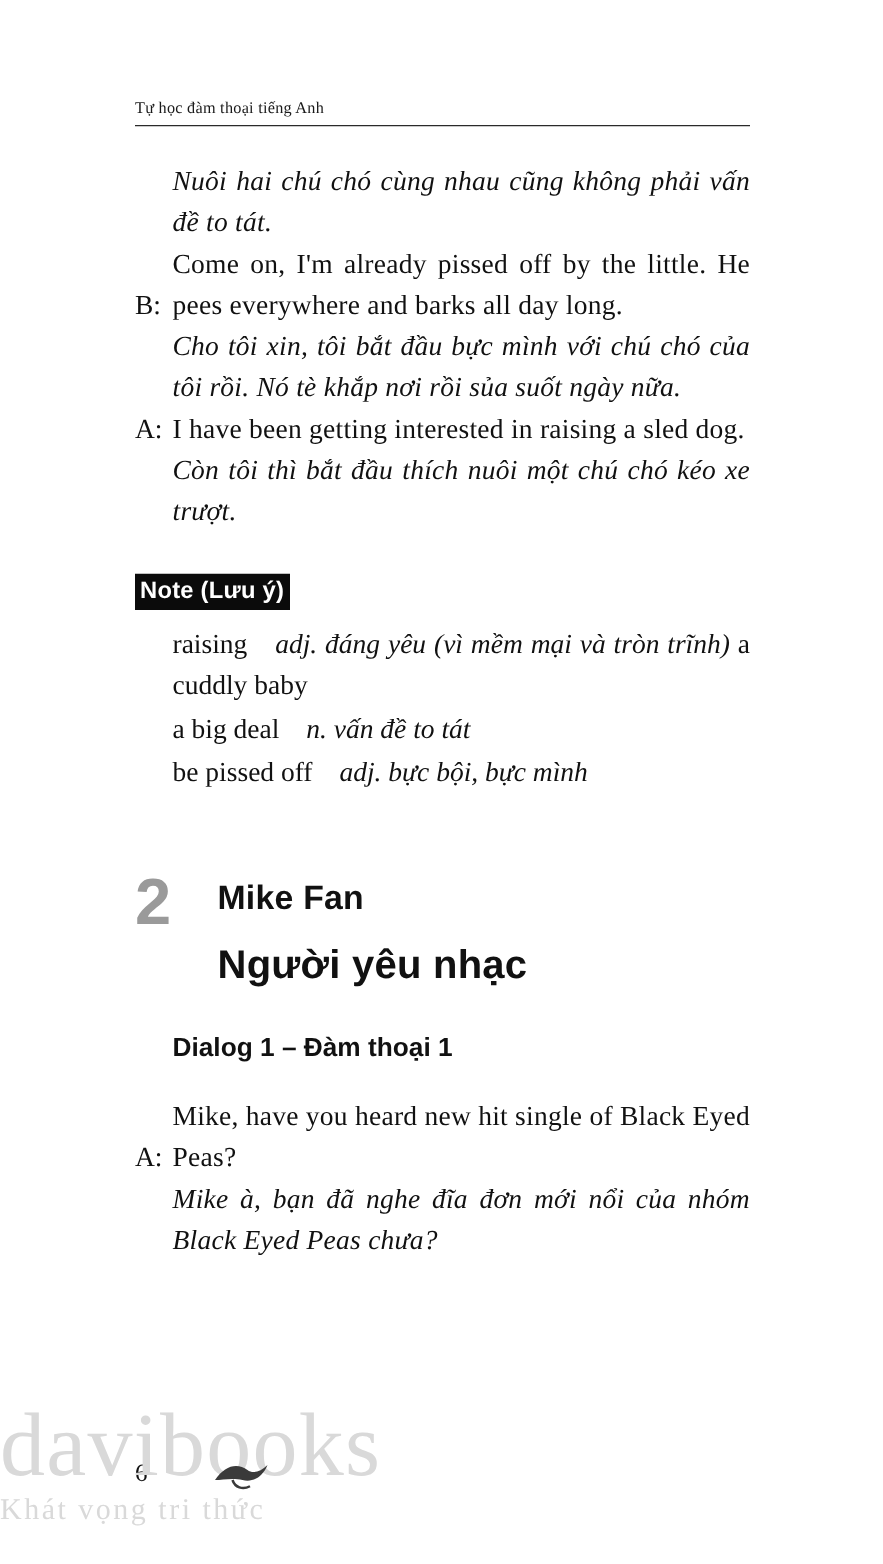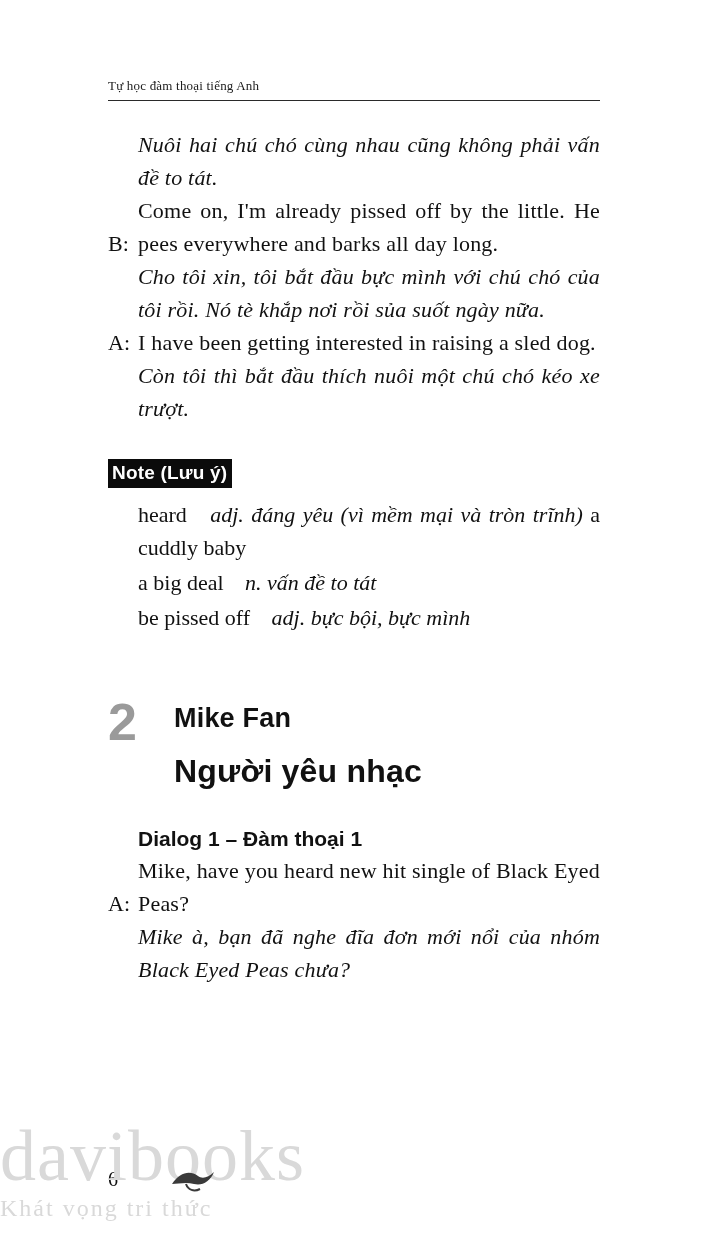--- a/index.html
+++ b/index.html
@@ -155,21 +155,21 @@
     margin-top: 20px;
     letter-spacing: 0.2px;
   }
 
   .dialog-head {
     font-family: "Liberation Sans", sans-serif;
     font-weight: bold;
     font-size: 21px;
     line-height: 26px;
     margin-top: 38px;
-    margin-bottom: 2px;
+    margin-bottom: 24px;
     padding-left: 30px;
     color: #111;
   }
 
   
   .folio {
     position: absolute;
     left: 108px;
     top: 1168px;
     font-size: 20px;
@@ -244,21 +244,21 @@
     <div class="line-row para">
       <div class="spk spk-blank"></div>
       <div class="txt vi">Còn tôi thì bắt đầu thích nuôi một chú chó kéo xe trượt.</div>
     </div>
 
     <div class="note-wrap">
       <span class="note-badge">Note (Lưu ý)</span>
     </div>
 
     <div class="note-entry">
-      <span class="hw">heard </span><span class="it">adj. đáng yêu (vì mềm mại và tròn trĩnh) </span><span class="hw">a cuddly baby</span>
+      <span class="hw">raising </span><span class="it">adj. đáng yêu (vì mềm mại và tròn trĩnh) </span><span class="hw">a cuddly baby</span>
     </div>
     <div class="note-entry">
       <span class="hw">a big deal </span><span class="it">n. vấn đề to tát</span><span class="hw"></span>
     </div>
     <div class="note-entry">
       <span class="hw">be pissed off </span><span class="it">adj. bực bội, bực mình</span><span class="hw"></span>
     </div>
 
     <div class="unit">
       <div class="unit-num">2</div>

